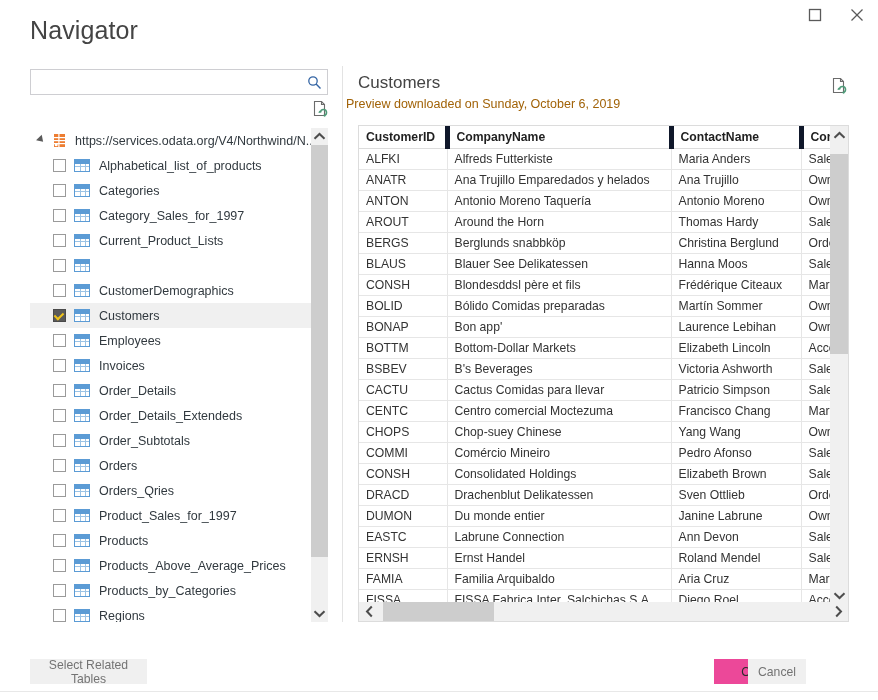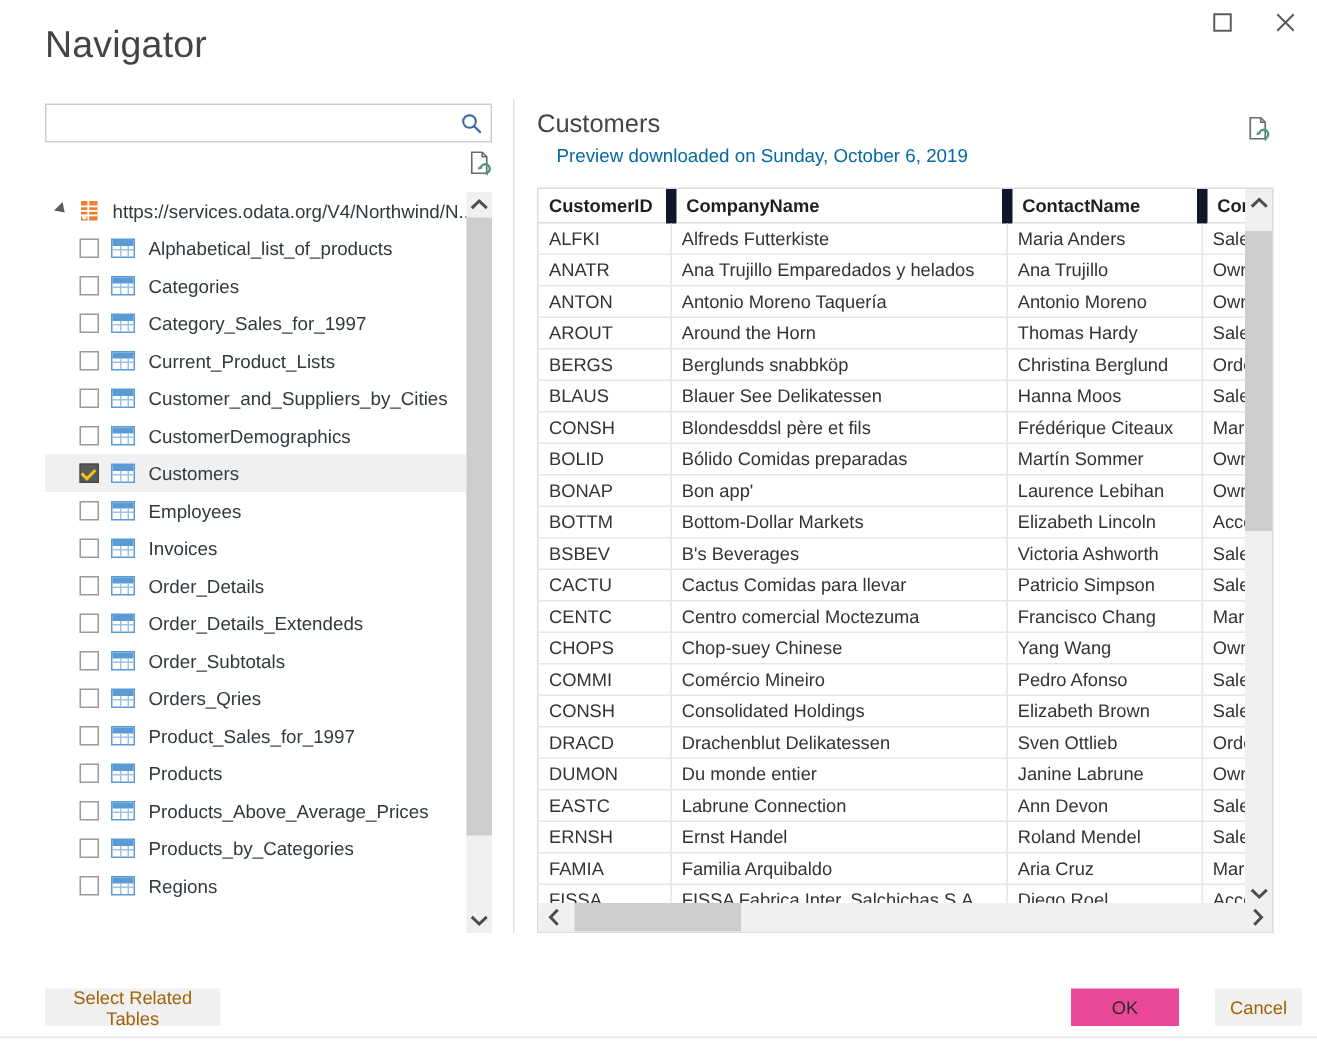--- a/index.html
+++ b/index.html
@@ -205,23 +205,23 @@
     background: #e3e3e3;
   }
   .prev-title {
     position: absolute;
     left: 358px; top: 73px;
     font-size: 17px;
     color: #444444;
   }
   .prev-sub {
     position: absolute;
-    left: 371px; top: 97px;
+    left: 346px; top: 97px;
     font-size: 12.5px;
-    color: #0369a1;
+    color: #a16207;
   }
   .refresh-right {
     position: absolute;
     left: 829px; top: 76px;
     width: 20px; height: 20px;
     cursor: default;
   }
 
   
   .grid-wrap {
@@ -237,21 +237,21 @@
     table-layout: fixed;
     width: 700px;
     font-size: 12.2px;
     color: #333333;
   }
   table.grid th {
     text-align: left;
     font-weight: bold;
     height: 22px;
     padding: 0 0 0 7px;
-    border-right: 7px solid #0f172a;
+    border-right: 5px solid #0f172a;
     border-bottom: 1px solid #dcdcdc;
     background: #ffffff;
     color: #1f1f1f;
     white-space: nowrap;
     overflow: hidden;
   }
   table.grid td {
     height: 21px;
     padding: 0 0 0 7px;
     border-right: 1px solid #e6e6e6;
@@ -313,29 +313,29 @@
     left: 0; bottom: 8px;
     width: 878px; height: 1px;
     background: #e8e8e8;
   }
   .btn {
     position: absolute;
     height: 25px;
     display: flex; align-items: center; justify-content: center;
     font-size: 12.2px;
     background: #f0f0f0;
-    color: #a16207;
+    color: #737373;
     border: none;
     font-family: "Liberation Sans", sans-serif;
     cursor: default;
     padding: 0 10px;
   }
   .btn-related { left: 30px; top: 659px; width: 117px; }
   .btn-ok { left: 714px; top: 659px; width: 72px; background: #ec4899; color: #2b2b2b; }
-  .btn-cancel { left: 810px; top: 659px; width: 58px; }
+  .btn-cancel { left: 748px; top: 659px; width: 58px; }
 </style>
 </head>
 <body>
 
 <div id="app">
 
   <div class="titlebar">
     <div class="wincontrols">
       <div class="winbtn">
         <svg width="14" height="14" viewBox="0 0 14 14">
@@ -415,21 +415,20 @@
             <span class="tree-label">Category_Sales_for_1997</span>
           </div>
           <div class="tree-row">
             <span class="cb"></span>
             <span class="tbl-icon"></span>
             <span class="tree-label">Current_Product_Lists</span>
           </div>
           <div class="tree-row">
             <span class="cb"></span>
             <span class="tbl-icon"></span>
-            <span class="tree-label">Customer_and_Suppliers_by_Cities</span>
           </div>
           <div class="tree-row">
             <span class="cb"></span>
             <span class="tbl-icon"></span>
             <span class="tree-label">CustomerDemographics</span>
           </div>
           <div class="tree-row selected">
             <span class="cb checked"></span>
             <span class="tbl-icon"></span>
             <span class="tree-label">Customers</span>
@@ -451,20 +450,25 @@
           </div>
           <div class="tree-row">
             <span class="cb"></span>
             <span class="tbl-icon"></span>
             <span class="tree-label">Order_Details_Extendeds</span>
           </div>
           <div class="tree-row">
             <span class="cb"></span>
             <span class="tbl-icon"></span>
             <span class="tree-label">Order_Subtotals</span>
+          </div>
+          <div class="tree-row">
+            <span class="cb"></span>
+            <span class="tbl-icon"></span>
+            <span class="tree-label">Orders</span>
           </div>
           <div class="tree-row">
             <span class="cb"></span>
             <span class="tbl-icon"></span>
             <span class="tree-label">Orders_Qries</span>
           </div>
           <div class="tree-row">
             <span class="cb"></span>
             <span class="tbl-icon"></span>
             <span class="tree-label">Product_Sales_for_1997</span>

